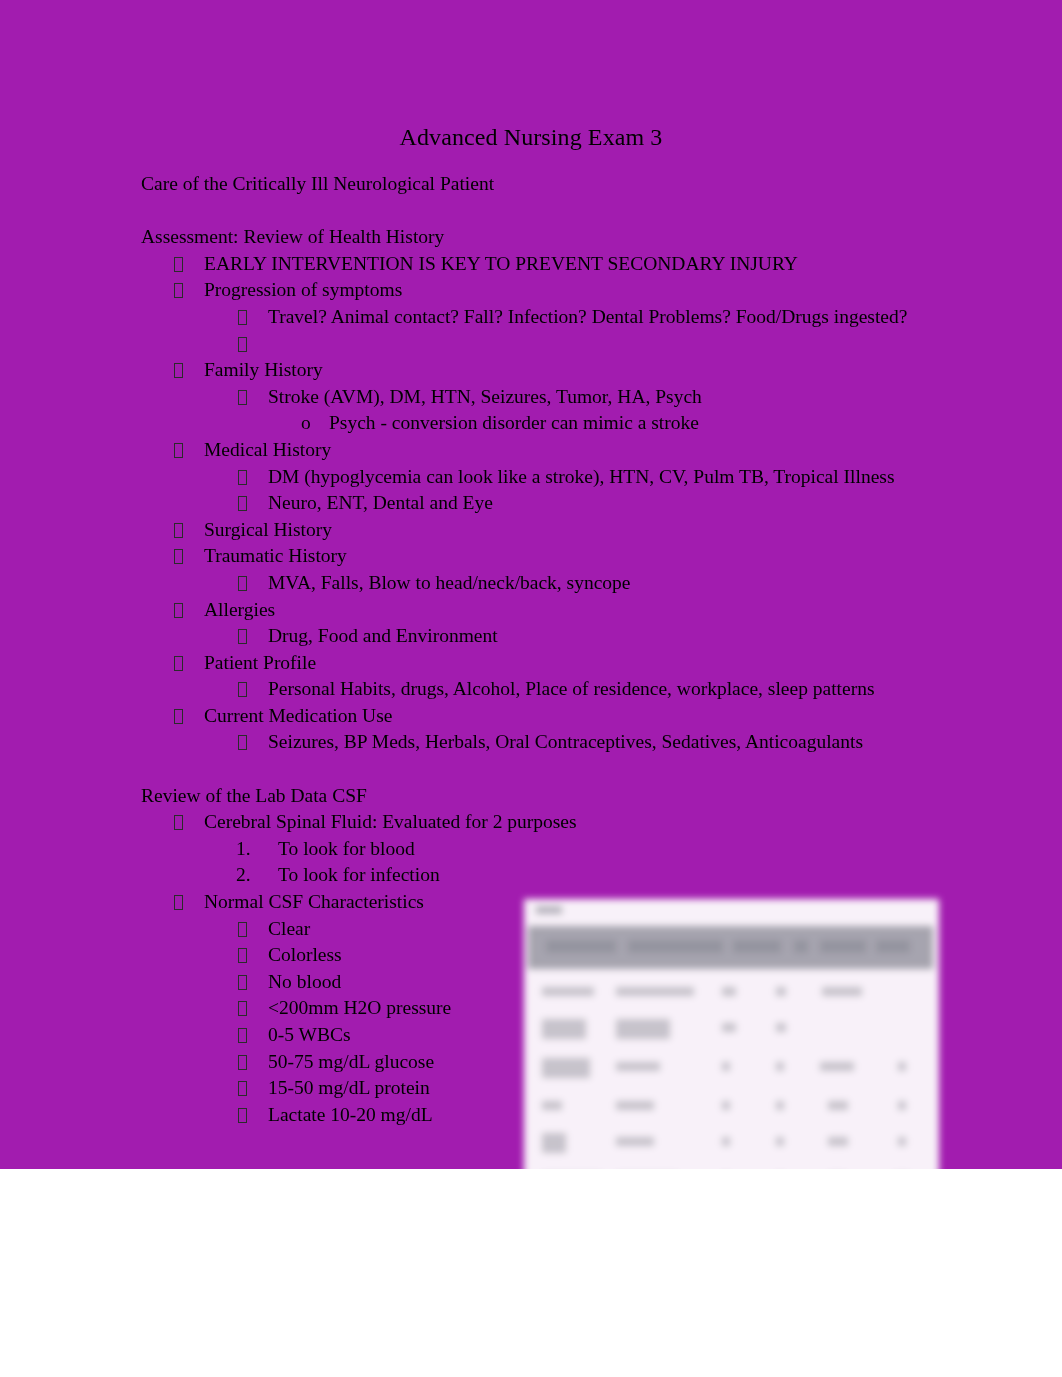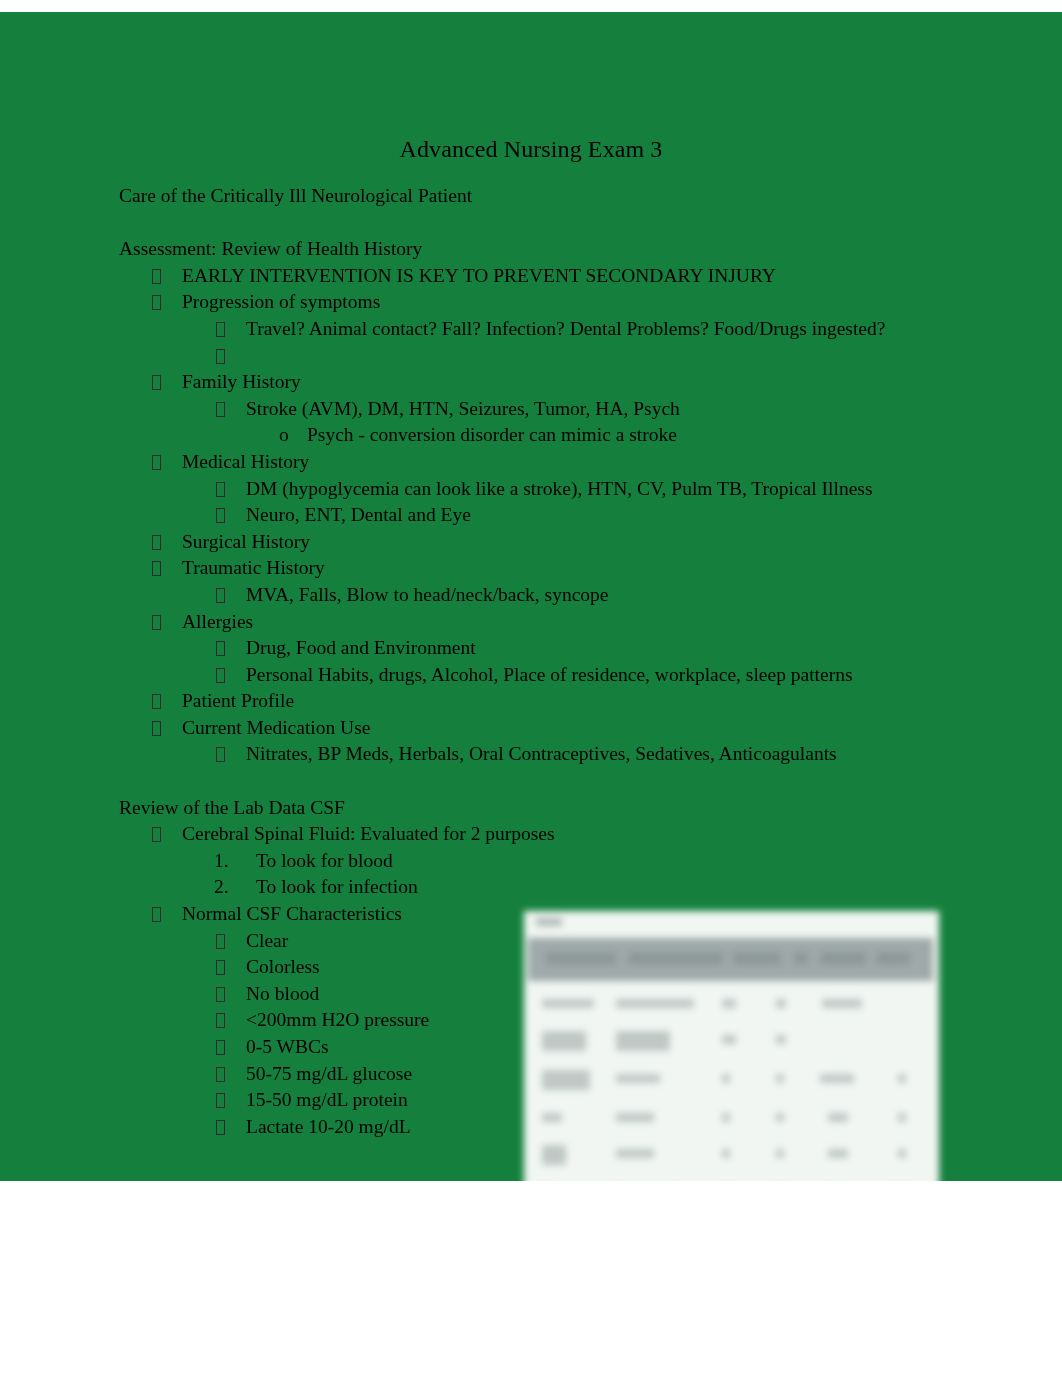--- a/index.html
+++ b/index.html
@@ -8,37 +8,36 @@
     background: #ffffff;
   }
   body {
     font-family: "Liberation Serif", "DejaVu Serif", serif;
     color: #000000;
   }
   .page {
     position: relative;
     width: 1062px;
     height: 1169px;
-    background: #15803d;
+    background: #a21caf;
     overflow: hidden;
-    margin-top: 12px;
   }
   .doc-title {
     position: absolute;
     left: 0;
     right: 0;
     top: 122px;
     text-align: center;
     font-size: 24px;
     line-height: 30px;
     letter-spacing: 0.1px;
   }
   .body-block {
     position: absolute;
-    left: 119px;
+    left: 141px;
     top: 171px;
     width: 830px;
   }
   .line {
     font-size: 19.5px;
     line-height: 26.6px;
     white-space: pre;
     position: relative;
   }
   .line.spacer {
@@ -175,24 +174,24 @@
         <div class="line lvl2"><span class="marker tofu"></span><span class="gap1"></span><span class="txt">Stroke (AVM), DM, HTN, Seizures, Tumor, HA, Psych</span></div>
         <div class="line lvl3"><span class="marker circle-o">o</span><span class="gap2"></span><span class="txt">Psych - conversion disorder can mimic a stroke</span></div>
         <div class="line lvl1"><span class="marker tofu"></span><span class="gap1"></span><span class="txt">Medical History</span></div>
         <div class="line lvl2"><span class="marker tofu"></span><span class="gap1"></span><span class="txt">DM (hypoglycemia can look like a stroke), HTN, CV, Pulm TB, Tropical Illness</span></div>
         <div class="line lvl2"><span class="marker tofu"></span><span class="gap1"></span><span class="txt">Neuro, ENT, Dental and Eye</span></div>
         <div class="line lvl1"><span class="marker tofu"></span><span class="gap1"></span><span class="txt">Surgical History</span></div>
         <div class="line lvl1"><span class="marker tofu"></span><span class="gap1"></span><span class="txt">Traumatic History</span></div>
         <div class="line lvl2"><span class="marker tofu"></span><span class="gap1"></span><span class="txt">MVA, Falls, Blow to head/neck/back, syncope</span></div>
         <div class="line lvl1"><span class="marker tofu"></span><span class="gap1"></span><span class="txt">Allergies</span></div>
         <div class="line lvl2"><span class="marker tofu"></span><span class="gap1"></span><span class="txt">Drug, Food and Environment</span></div>
+        <div class="line lvl1"><span class="marker tofu"></span><span class="gap1"></span><span class="txt">Patient Profile</span></div>
         <div class="line lvl2"><span class="marker tofu"></span><span class="gap1"></span><span class="txt">Personal Habits, drugs, Alcohol, Place of residence, workplace, sleep patterns</span></div>
-        <div class="line lvl1"><span class="marker tofu"></span><span class="gap1"></span><span class="txt">Patient Profile</span></div>
         <div class="line lvl1"><span class="marker tofu"></span><span class="gap1"></span><span class="txt">Current Medication Use</span></div>
-        <div class="line lvl2"><span class="marker tofu"></span><span class="gap1"></span><span class="txt">Nitrates, BP Meds, Herbals, Oral Contraceptives, Sedatives, Anticoagulants</span></div>
+        <div class="line lvl2"><span class="marker tofu"></span><span class="gap1"></span><span class="txt">Seizures, BP Meds, Herbals, Oral Contraceptives, Sedatives, Anticoagulants</span></div>
       </div>
 
     <div class="line spacer"></div>
 
     <div class="line lvl0">Review of the Lab Data CSF</div>
 
     <div id="lab-list">
         <div class="line lvl1"><span class="marker tofu"></span><span class="gap1"></span><span class="txt">Cerebral Spinal Fluid: Evaluated for 2 purposes</span></div>
         <div class="line lvlnum"><span class="marker num">1.</span><span class="gap3"></span><span class="txt">To look for blood</span></div>
         <div class="line lvlnum"><span class="marker num">2.</span><span class="gap3"></span><span class="txt">To look for infection</span></div>

